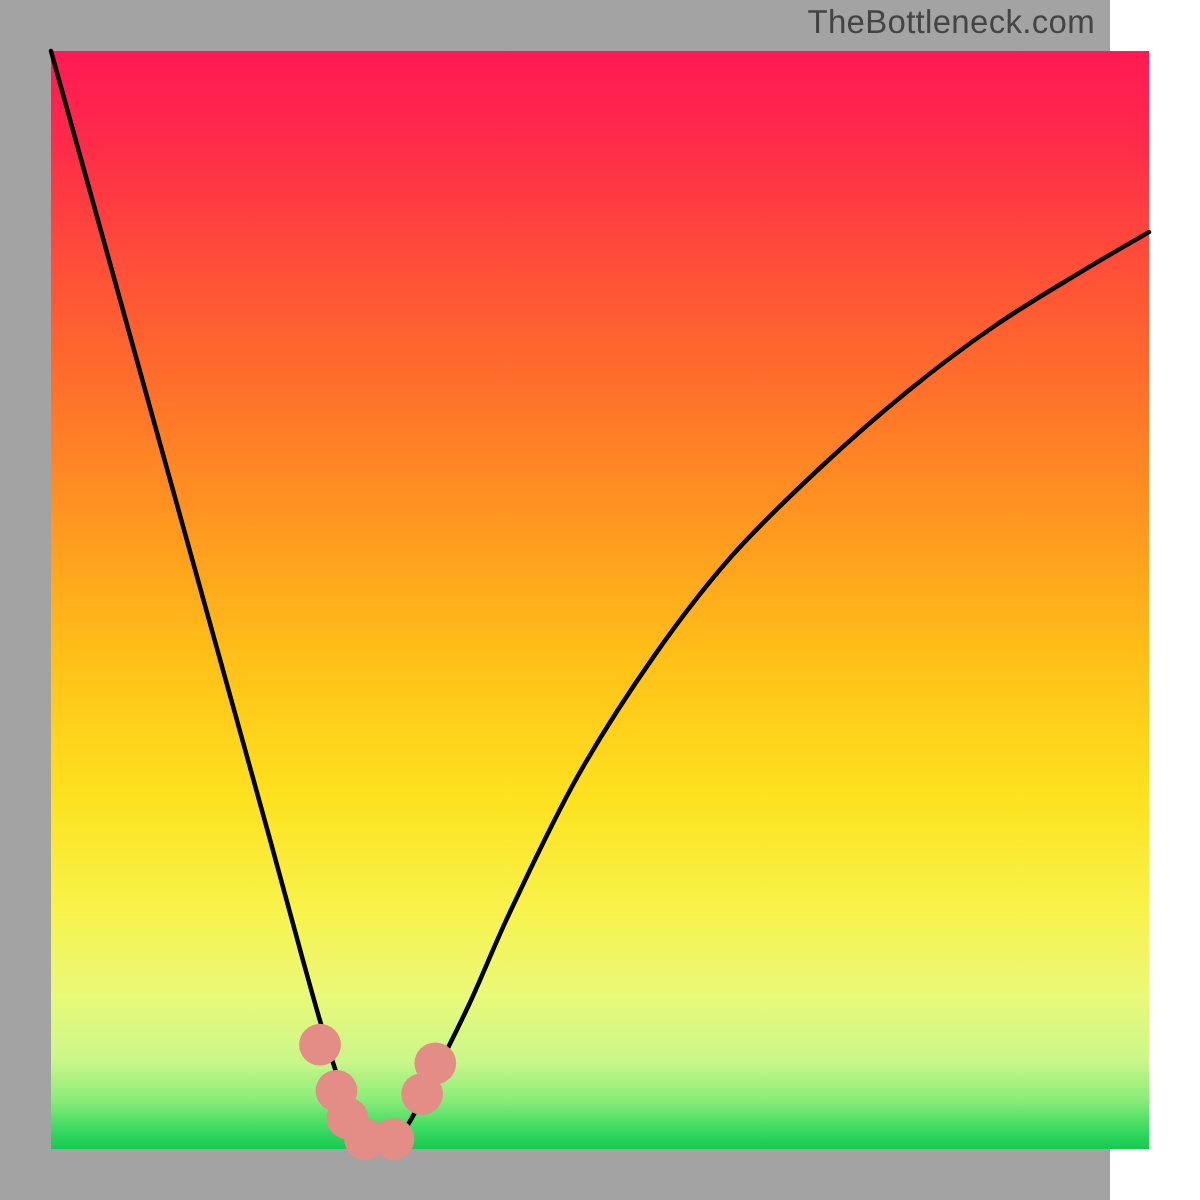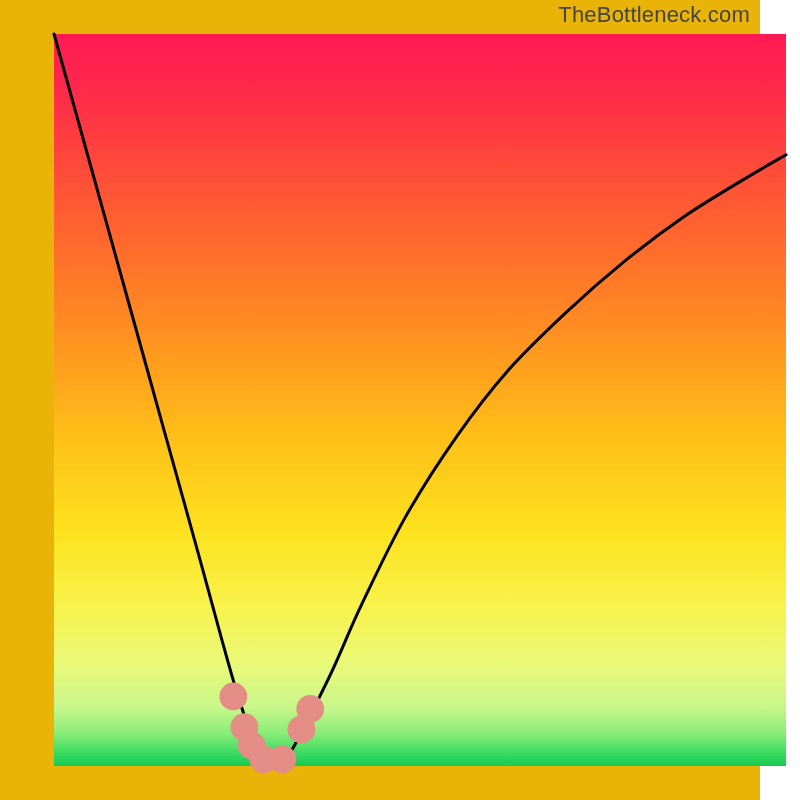--- a/index.html
+++ b/index.html
@@ -7,22 +7,21 @@
     padding: 0;
     width: 800px;
     height: 800px;
     overflow: hidden;
     font-family: Arial, Helvetica, sans-serif;
   }
   .canvas-wrap {
     width: 740px;
     height: 800px;
     position: relative;
-    background: #eab308;
-    padding-left: 20px;
+    background: #a3a3a3;
   }
   svg {
     display: block;
   }
   .watermark {
     position: absolute;
     top: 2px;
     right: 10px;
     color: #444;
     font-size: 22px;

